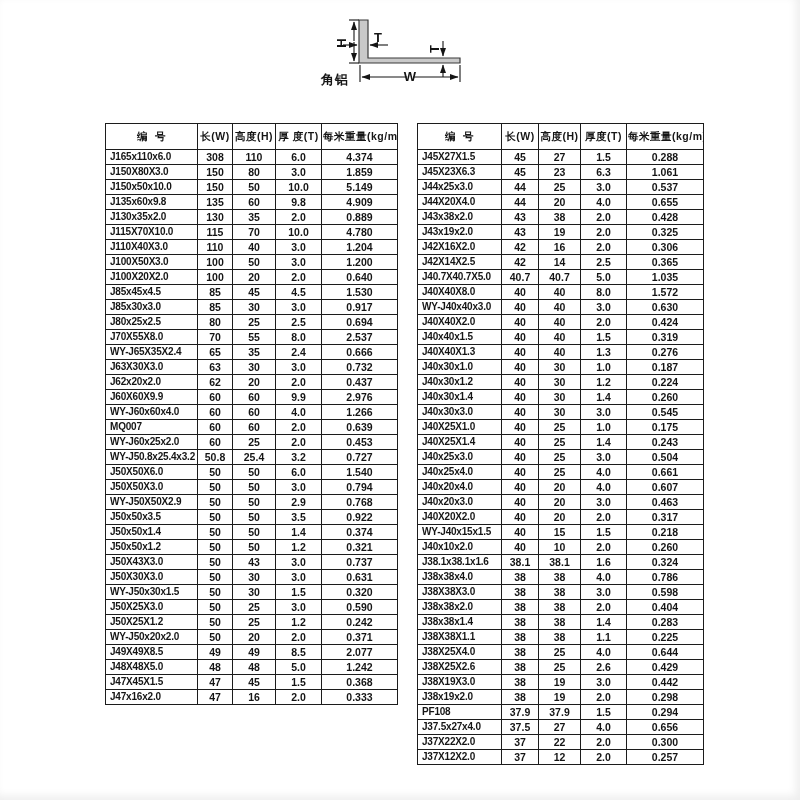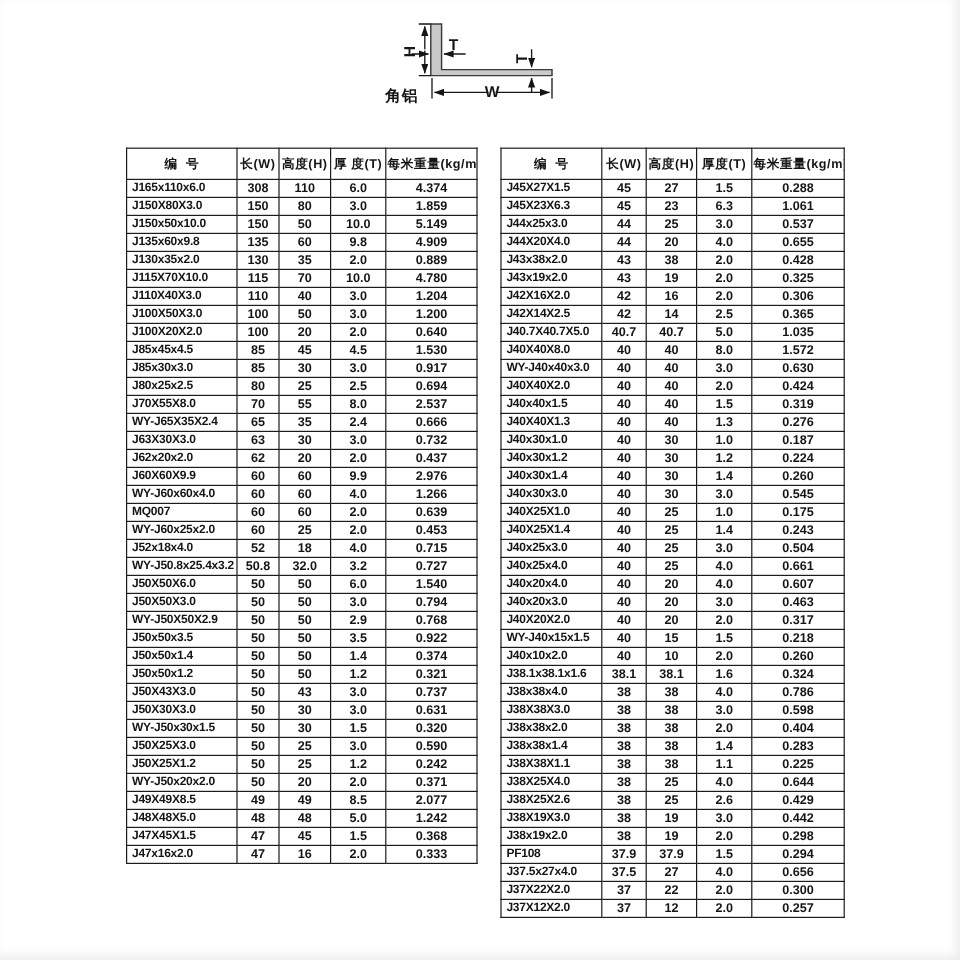--- a/index.html
+++ b/index.html
@@ -273,30 +273,23 @@
           <td class="c4">0.639</td>
         </tr>
         <tr>
           <td class="c0">WY-J60x25x2.0</td>
           <td class="c1">60</td>
           <td class="c2">25</td>
           <td class="c3">2.0</td>
           <td class="c4">0.453</td>
         </tr>
         <tr>
-          <td class="c0">J52x18x4.0</td>
-          <td class="c1">52</td>
-          <td class="c2">18</td>
-          <td class="c3">4.0</td>
-          <td class="c4">0.715</td>
-        </tr>
-        <tr>
           <td class="c0">WY-J50.8x25.4x3.2</td>
           <td class="c1">50.8</td>
-          <td class="c2">32.0</td>
+          <td class="c2">25.4</td>
           <td class="c3">3.2</td>
           <td class="c4">0.727</td>
         </tr>
         <tr>
           <td class="c0">J50X50X6.0</td>
           <td class="c1">50</td>
           <td class="c2">50</td>
           <td class="c3">6.0</td>
           <td class="c4">1.540</td>
         </tr>

